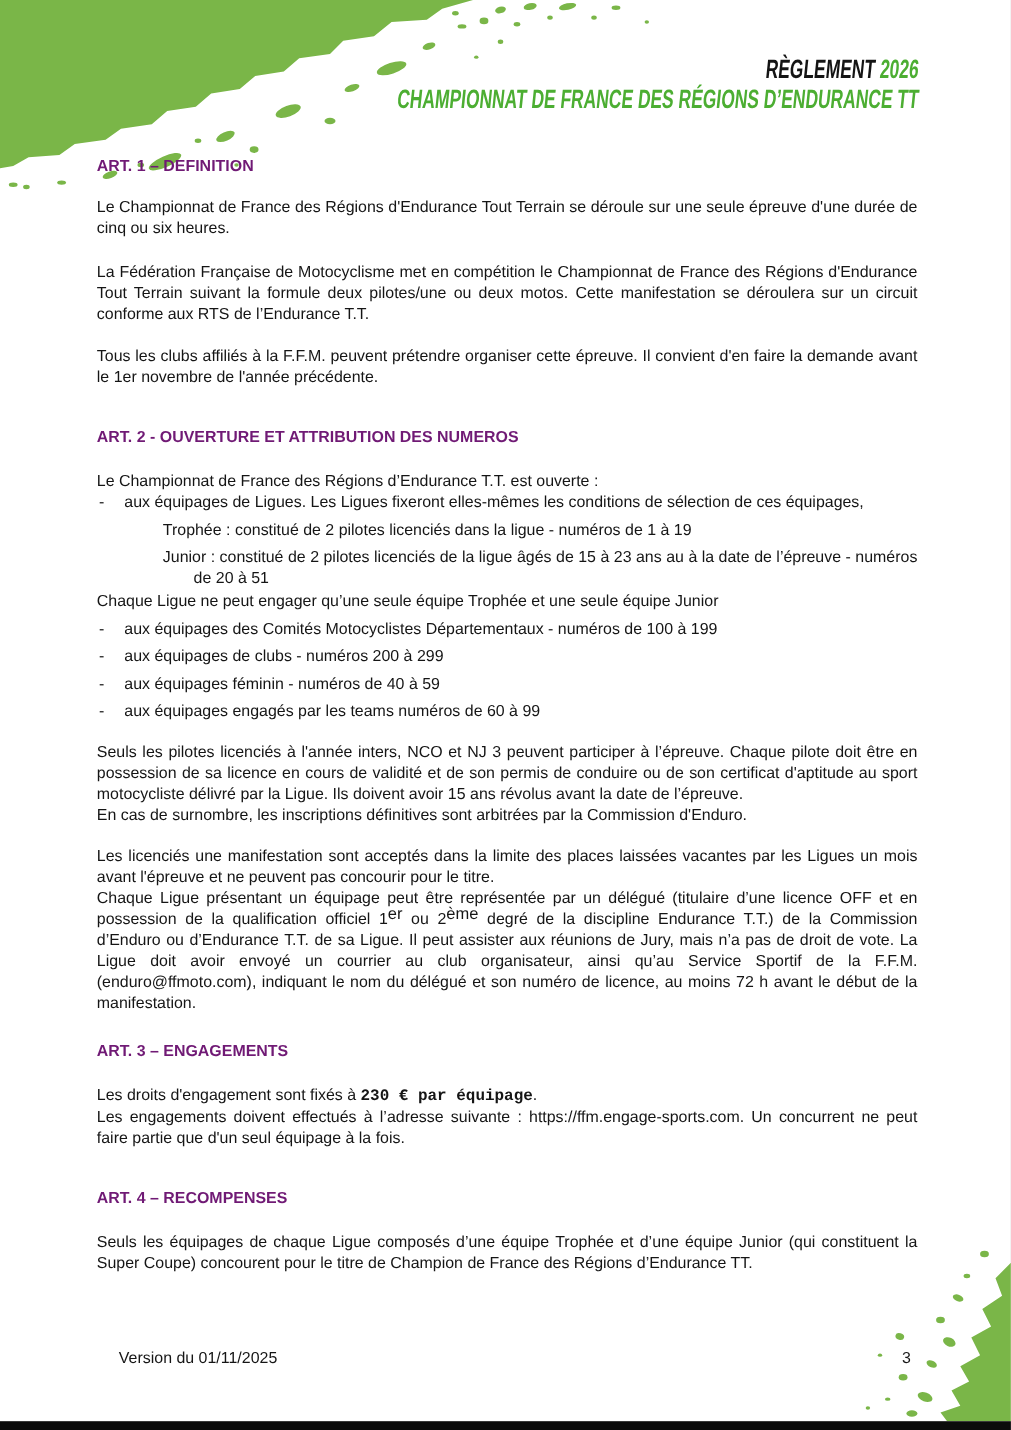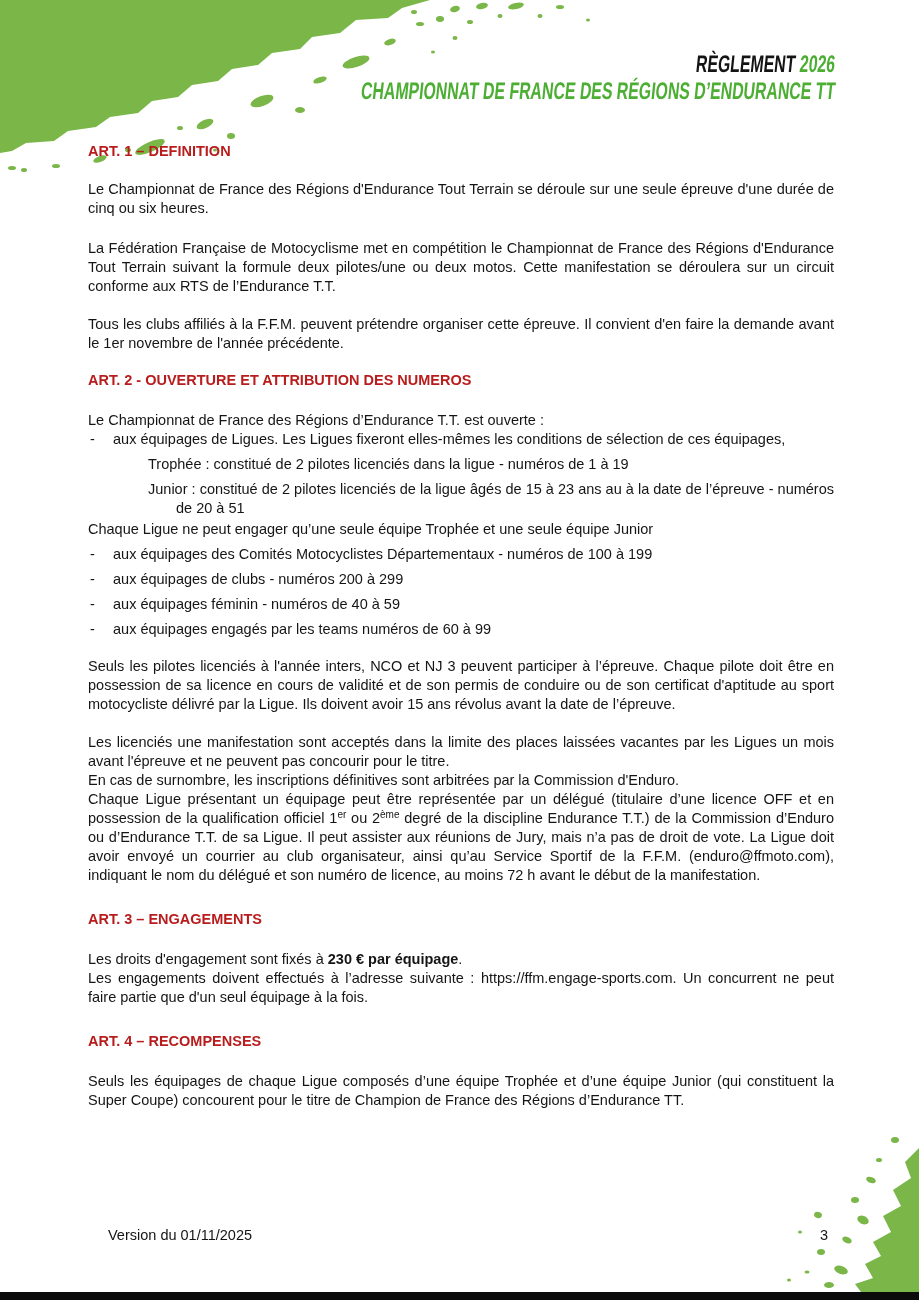--- a/index.html
+++ b/index.html
@@ -31,39 +31,39 @@
   .masthead .mline {
     display:block;
     transform:scaleX(0.66) skewX(-9deg);
     transform-origin:100% 50%;
   }
   .m-black { color:#141414; }
   .m-green { color:#4CAE32; }
   
   .content { position:absolute; left:88px; top:0; width:746px; }
   .art-heading {
-    color:#b91c1c; font-weight:bold; font-size:14.5px;
+    color:#701a75; font-weight:bold; font-size:14.5px;
     line-height:19px;
   }
   .h1m { margin-top:142px; }
-  .h2m { margin-top:18px; }
+  .h2m { margin-top:36px; }
   .h3m { margin-top:25px; }
-  .h4m { margin-top:25px; }
+  .h4m { margin-top:36px; }
   p.body { text-align:justify; }
   .mt21 { margin-top:21px; }
   .mt19 { margin-top:19px; }
   .mt18 { margin-top:18px; }
   .mt6  { margin-top:6px; }
   .mt2  { margin-top:2px; }
   .li { position:relative; padding-left:25px; text-align:justify; }
   .li .dash { position:absolute; left:2px; top:0; }
   .sub1 { padding-left:60px; text-align:justify; }
   .sub2 { padding-left:88px; text-indent:-28px; text-align:justify; }
-  .bold { font-weight:bold; }
-  .sup { font-size:10px; vertical-align:5px; line-height:0; }
+  .bold { font-weight:bold;font-family:Liberation Mono, monospace; }
+  .sup { font-size:15px; vertical-align:5px; line-height:0; }
   
   .footer-version { position:absolute; left:108px; top:1226px; z-index:2; }
   .footer-page { position:absolute; left:820px; top:1226px; z-index:2; }
 </style>
 </head>
 <body>
 
 <div class="page">
 
   <svg class="splat-top" viewBox="0 0 660 175" xmlns="http://www.w3.org/2000/svg">
@@ -152,22 +152,22 @@
     </div>
     <div class="li mt6">
       <span class="dash">-</span>
       <span>aux équipages féminin - numéros de 40 à 59</span>
     </div>
     <div class="li mt6">
       <span class="dash">-</span>
       <span>aux équipages engagés par les teams numéros de 60 à 99</span>
     </div>
     <p class="body mt18">Seuls les pilotes licenciés à l'année inters, NCO et NJ 3 peuvent participer à l’épreuve. Chaque pilote doit être en possession de sa licence en cours de validité et de son permis de conduire ou de son certificat d'aptitude au sport motocycliste délivré par la Ligue. Ils doivent avoir 15 ans révolus avant la date de l’épreuve.</p>
+    <p class="body">En cas de surnombre, les inscriptions définitives sont arbitrées par la Commission d'Enduro.</p>
     <p class="body mt19">Les licenciés une manifestation sont acceptés dans la limite des places laissées vacantes par les Ligues un mois avant l'épreuve et ne peuvent pas concourir pour le titre.</p>
-    <p class="body">En cas de surnombre, les inscriptions définitives sont arbitrées par la Commission d'Enduro.</p>
     <p class="body"><span>Chaque Ligue présentant un équipage peut être représentée par un délégué (titulaire d’une licence OFF et en possession de la qualification officiel 1</span><span class="sup">er</span><span> ou 2</span><span class="sup">ème</span><span> degré de la discipline Endurance T.T.) de la Commission d’Enduro ou d’Endurance T.T. de sa Ligue. Il peut assister aux réunions de Jury, mais n’a pas de droit de vote. La Ligue doit avoir envoyé un courrier au club organisateur, ainsi qu’au Service Sportif de la F.F.M. (enduro@ffmoto.com), indiquant le nom du délégué et son numéro de licence, au moins 72 h avant le début de la manifestation.</span></p>
 
     <div class="art-heading h3m">ART. 3 – ENGAGEMENTS</div>
     <p class="body mt21"><span>Les droits d'engagement sont fixés à </span><span class="bold">230 € par équipage</span><span>.</span></p>
     <p class="body">Les engagements doivent effectués à l’adresse suivante : https://ffm.engage-sports.com. Un concurrent ne peut faire partie que d'un seul équipage à la fois.</p>
 
     <div class="art-heading h4m">ART. 4 – RECOMPENSES</div>
     <p class="body mt21">Seuls les équipages de chaque Ligue composés d’une équipe Trophée et d’une équipe Junior (qui constituent la Super Coupe) concourent pour le titre de Champion de France des Régions d’Endurance TT.</p>
 
   </div>

